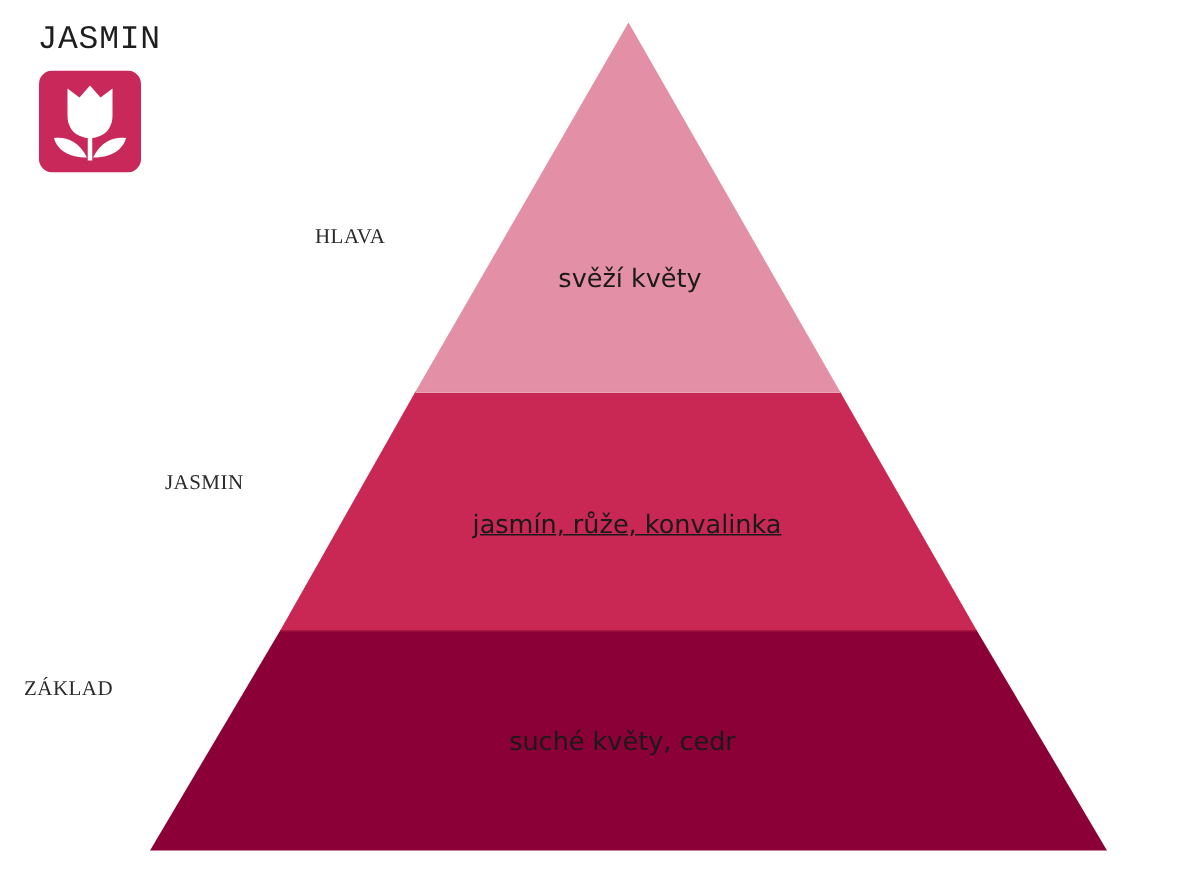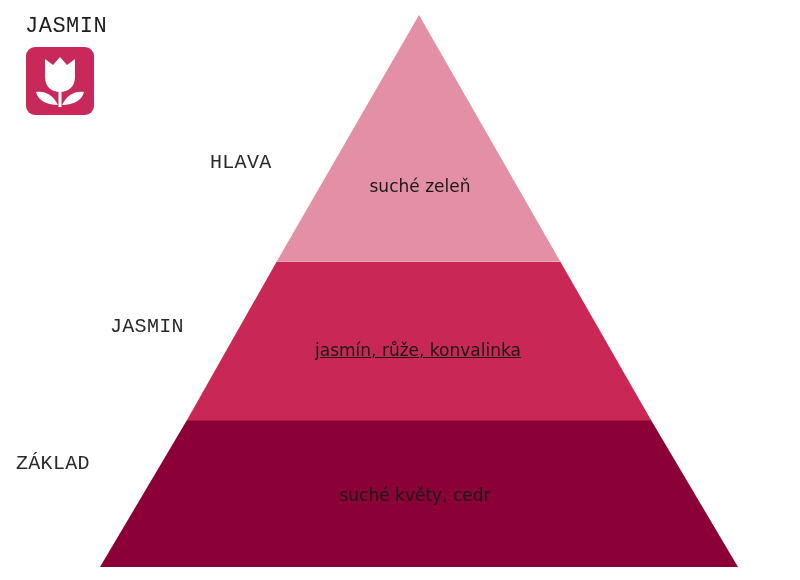--- a/index.html
+++ b/index.html
@@ -1,20 +1,20 @@
 <!DOCTYPE html>
 <html><head>
   <meta charset="utf-8">
   <style>
     html, body { margin: 0; padding: 0; background: #ffffff; }
     body { width: 800px; height: 580px; position: relative; overflow: hidden; font-family: "DejaVu Sans", sans-serif; }
     .brand-title { position: absolute; left: 25px; top: 14px; font-size: 22px; color: #1e1e1e; letter-spacing: 0.5px; font-weight: 300; font-family: Liberation Mono, monospace; }
     .brand-icon { position: absolute; left: 26px; top: 47px; width: 68px; height: 68px; }
     .pyramid { position: absolute; left: 0; top: 0; width: 800px; height: 580px; }
-    .tier-label { position: absolute; font-size: 20px; color: #2a2a2a; font-weight: 300; letter-spacing: 0.3px; font-family: Liberation Mono, monospace; }
+    .tier-label { position: absolute; font-size: 14px; color: #2a2a2a; font-weight: 300; letter-spacing: 0.3px; font-family: Liberation Serif, serif; }
     .tier-text { position: absolute; font-size: 17px; color: #1a1a1a; text-align: center; transform: translateX(-50%); white-space: nowrap; font-family: "DejaVu Sans", sans-serif; }
   </style>
 </head>
 <body>
 
 <div class="brand-title">JASMIN</div>
 
 <svg class="brand-icon" viewBox="0 0 68 68">
   <rect x="0" y="0" width="68" height="68" rx="9" ry="9" fill="#c8285a"></rect>
   <path d="M19 12 L27 18 L34 10 L41 18 L49 12 L49 30 C49 40 42 45 34 45 C26 45 19 40 19 30 Z" fill="#ffffff"></path>
@@ -28,15 +28,15 @@
   <polygon points="277,261 560,261 651,420 187,420" fill="#c92854"></polygon>
   <line x1="277" y1="261.5" x2="560" y2="261.5" stroke="#e9a4b6" stroke-width="1"></line>
   <polygon points="187,420 651,420 738,567 100,567" fill="#8b0036"></polygon>
   <line x1="187" y1="420.5" x2="651" y2="420.5" stroke="#a8163f" stroke-width="1"></line>
 </svg>
 
 <div class="tier-label" style="left:210px; top:151px;">HLAVA</div>
 <div class="tier-label" style="left:110px; top:315px;">JASMIN</div>
 <div class="tier-label" style="left:16px; top:452px;">ZÁKLAD</div>
 
-<div class="tier-text" style="left:420px; top:176px;">suché zeleň</div>
+<div class="tier-text" style="left:420px; top:176px;">svěží květy</div>
 <div class="tier-text" style="left:418px; top:340px;text-decoration:underline;">jasmín, růže, konvalinka</div>
 <div class="tier-text" style="left:415px; top:485px;">suché květy, cedr</div>
 
 </body></html>

